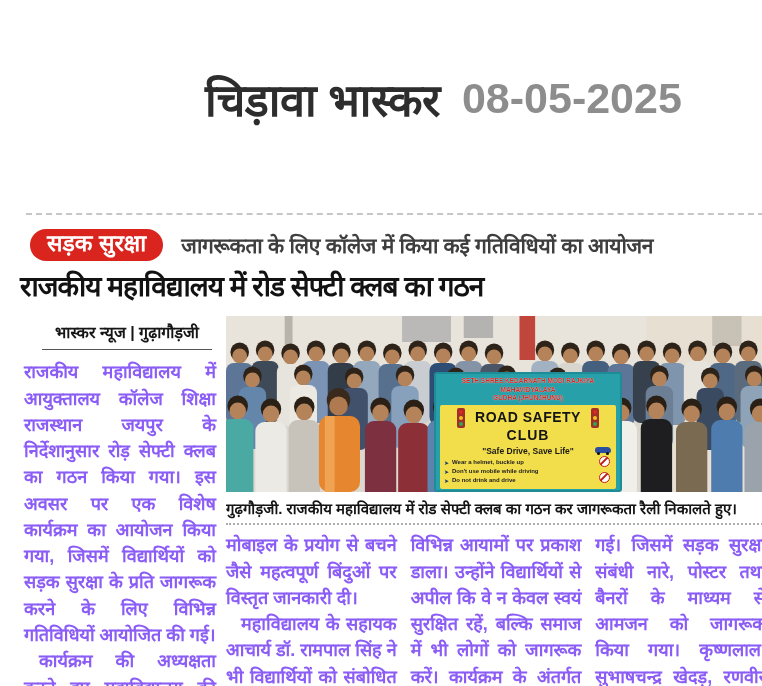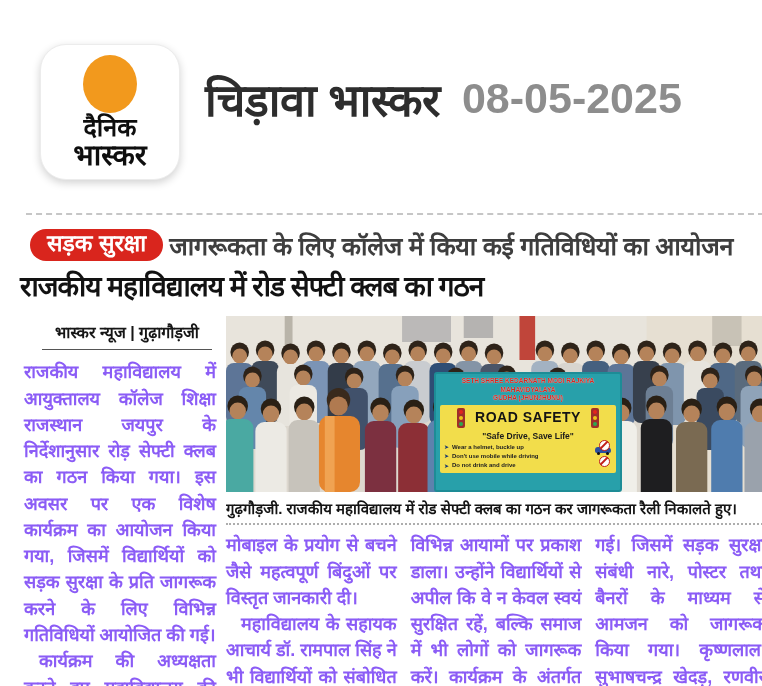--- a/index.html
+++ b/index.html
@@ -17,21 +17,21 @@
   .masthead{position:absolute;left:205px;top:68px;display:flex;align-items:center;}
   .mast-title{font-size:45px;font-weight:700;color:#2d2d2d;letter-spacing:-0.5px;}
   .mast-date{font-size:43px;font-weight:700;color:#8d8d8d;margin-left:22px;letter-spacing:0px;}
 
   
   .clipping{position:absolute;left:12px;top:213px;width:762px;height:473px;padding:0 8px 0 12px;box-sizing:border-box;}
   .torn-edge{height:0;border-top:2px dashed #b3b3b3;opacity:.75;margin:0 2px 12px 2px;}
   .tag-row{display:flex;align-items:center;height:36px;margin-left:6px;}
   .badge{background:#d9251d;color:#fff;font-size:23px;font-weight:800;padding:2px 17px 5px;
          border-radius:18px;white-space:nowrap;line-height:1.1;}
-  .kicker{font-size:25px;font-weight:800;color:#3e3e3e;margin-left:6px;white-space:nowrap;letter-spacing:-0.3px;}
+  .kicker{font-size:21px;font-weight:800;color:#3e3e3e;margin-left:18px;white-space:nowrap;letter-spacing:-0.3px;}
   .headline{font-size:28px;font-weight:800;color:#121212;letter-spacing:-1px;line-height:1.12;
             margin:8px 0 14px -4px;white-space:nowrap;}
 
   .content{display:flex;}
   .col1{flex:none;width:192px;}
   .byline{text-align:center;font-weight:800;font-size:16px;color:#161616;padding:1px 0 6px;
           border-bottom:1.5px solid #555;margin:4px 4px 9px 18px;}
   .bodytext p{margin:0;font-size:18px;font-weight:600;line-height:1.46;text-align:justify;color:#8b5cf6;}
   .bodytext p.indent{text-indent:15px;}
 
@@ -69,25 +69,20 @@
            white-space:nowrap;overflow:hidden;}
   .bottom-cols{display:flex;gap:14px;margin-top:7px;}
   .bottom-cols .bcol{flex:1;min-width:0;}
 </style>
 </head>
 <body>
 
 <div class="page">
 
   <div class="header">
-    <div class="logo-card">
-      <div class="logo-dot"></div>
-      <div class="logo-l1">दैनिक</div>
-      <div class="logo-l2">भास्कर</div>
-    </div>
     <div class="masthead">
       <span class="mast-title">चिड़ावा भास्कर</span>
       <span class="mast-date">08-05-2025</span>
     </div>
   </div>
 
   <div class="clipping">
     <div class="torn-edge"></div>
 
     <div class="tag-row">
@@ -191,20 +186,21 @@
                     <i class="y"></i>
                     <i class="g"></i>
                   </span>
                 <span class="bn-title">ROAD SAFETY</span>
                 <span class="tl">
                     <i class="r"></i>
                     <i class="y"></i>
                     <i class="g"></i>
                   </span>
               </div>
+              <div class="bn-club">CLUB</div>
               <div class="bn-slogan">"Safe Drive, Save Life"</div>
               <div class="bn-points">
                 <div class="bn-point">
                   <span class="bn-arrow">➤</span>
                   <span class="bn-ptext">Wear a helmet, buckle up</span>
                 </div>
                 <div class="bn-point">
                   <span class="bn-arrow">➤</span>
                   <span class="bn-ptext">Don't use mobile while driving</span>
                 </div>

